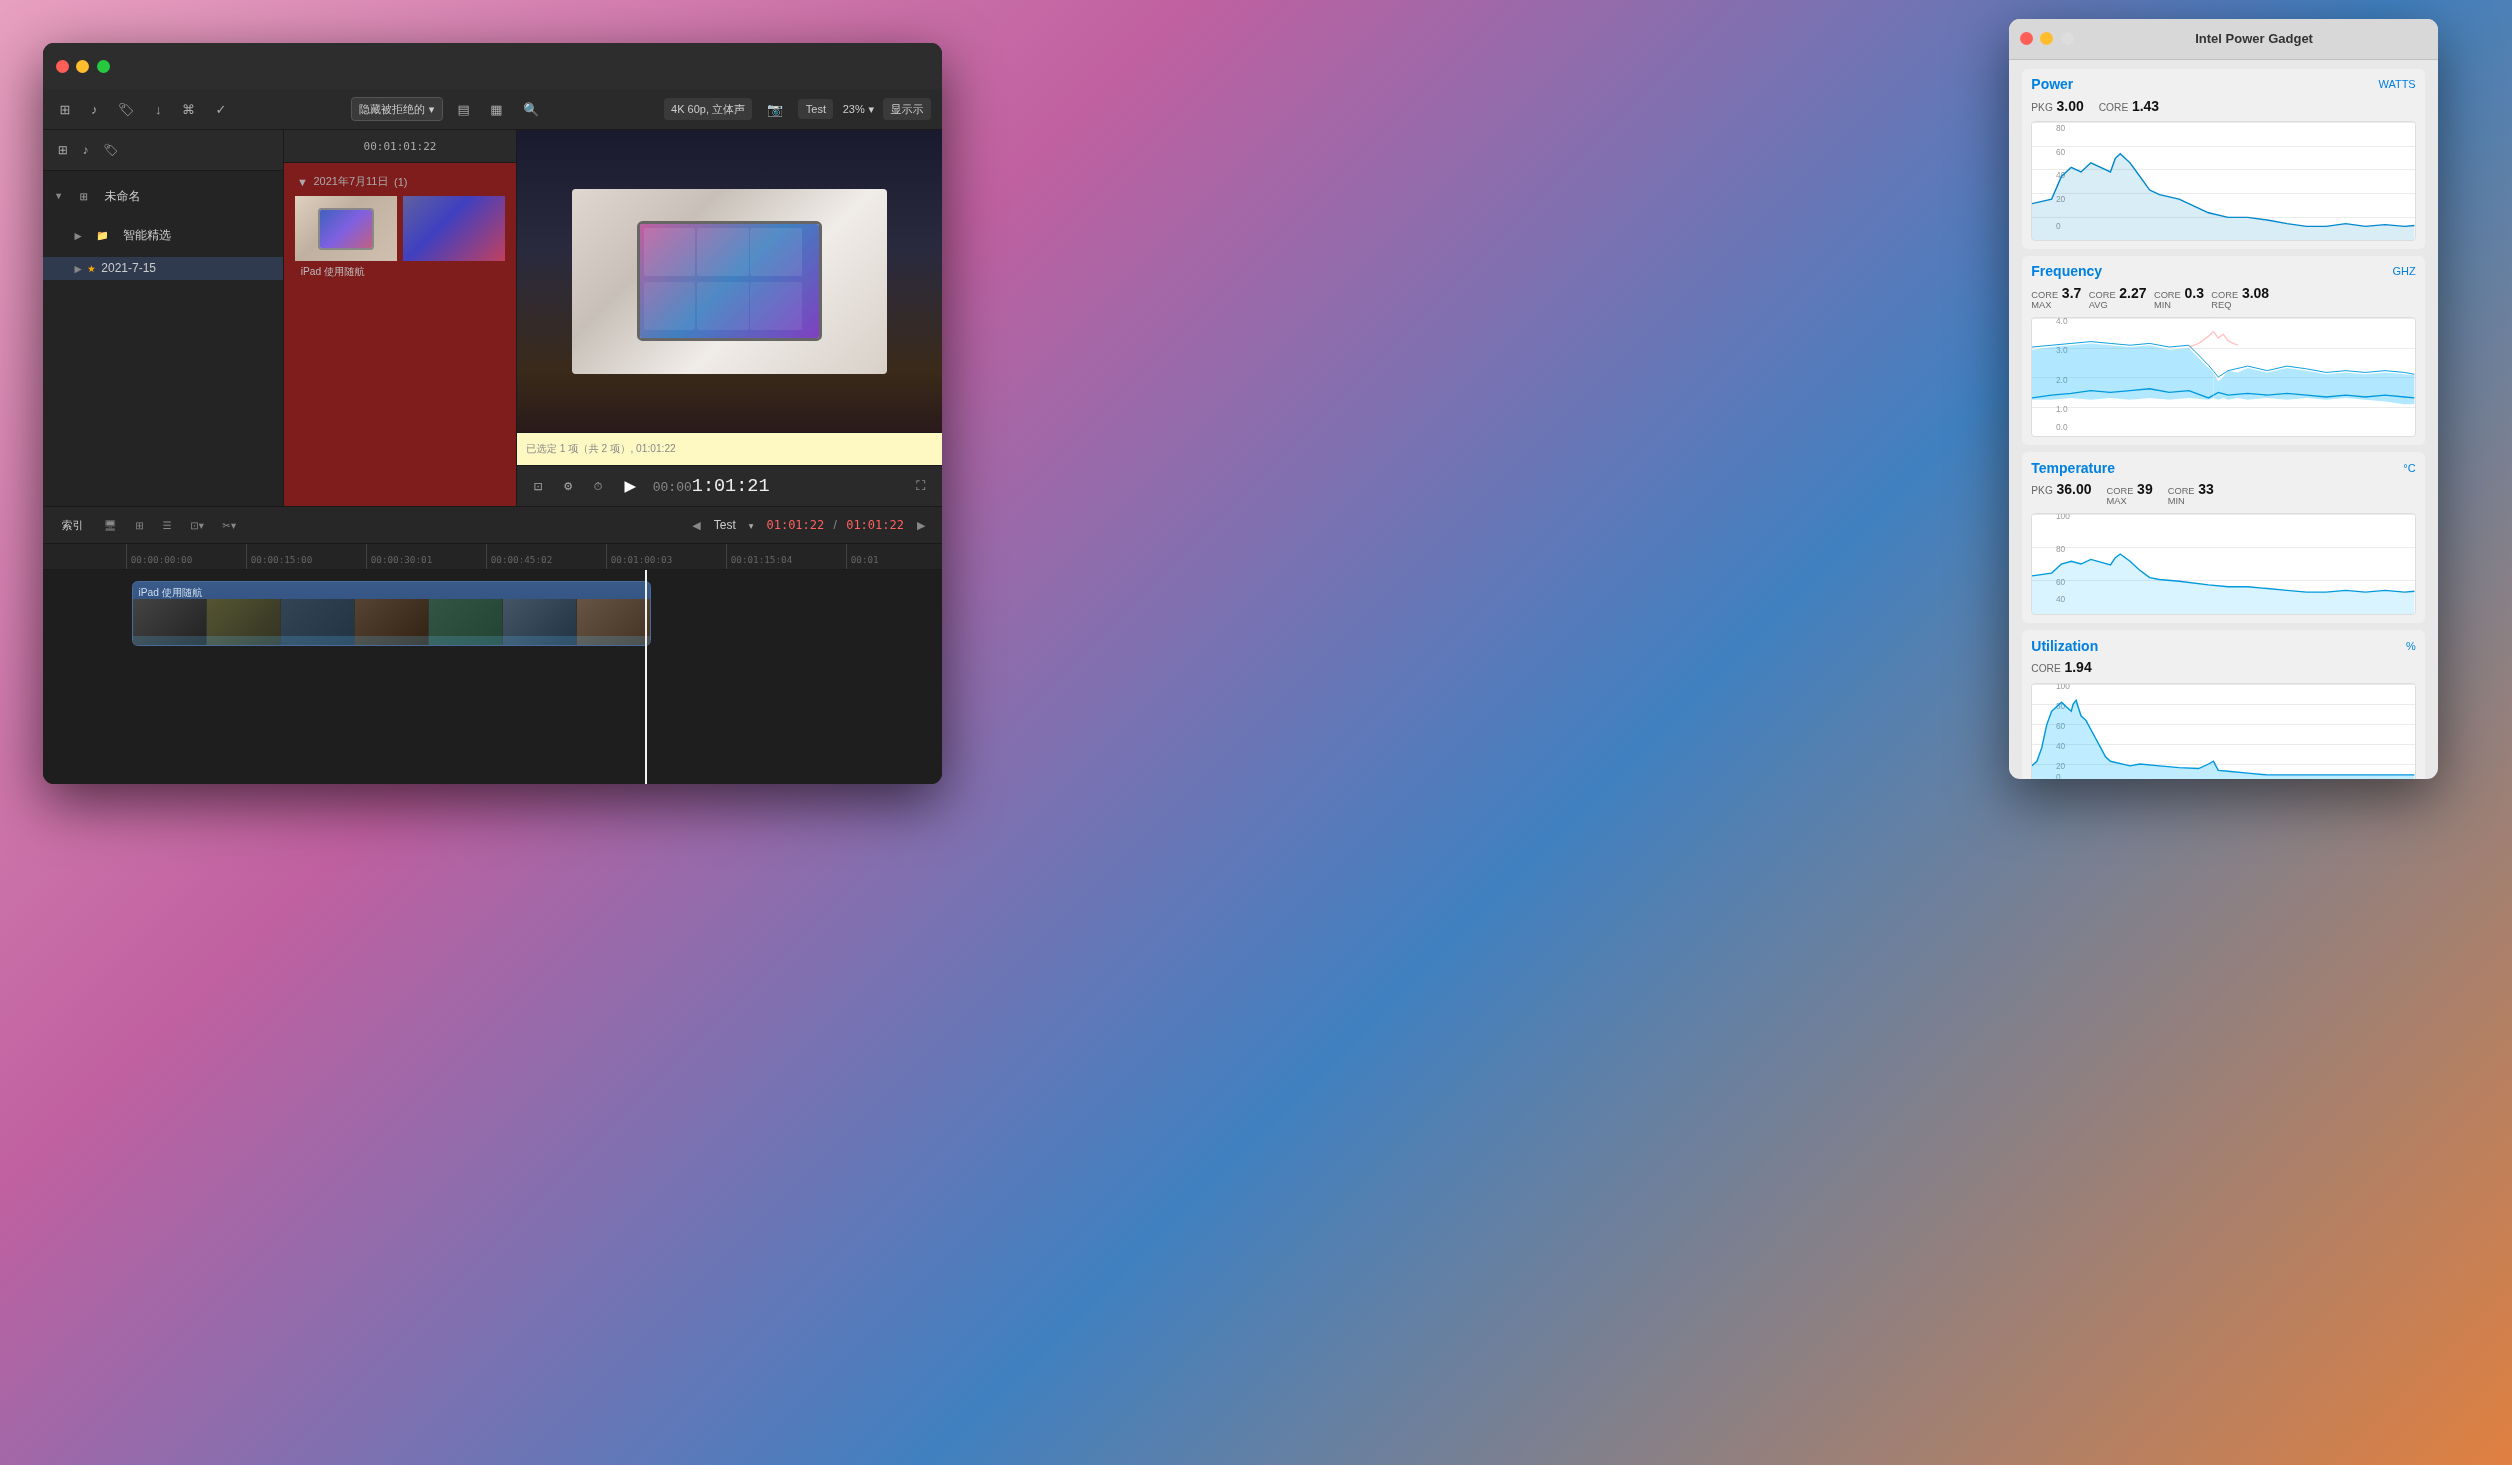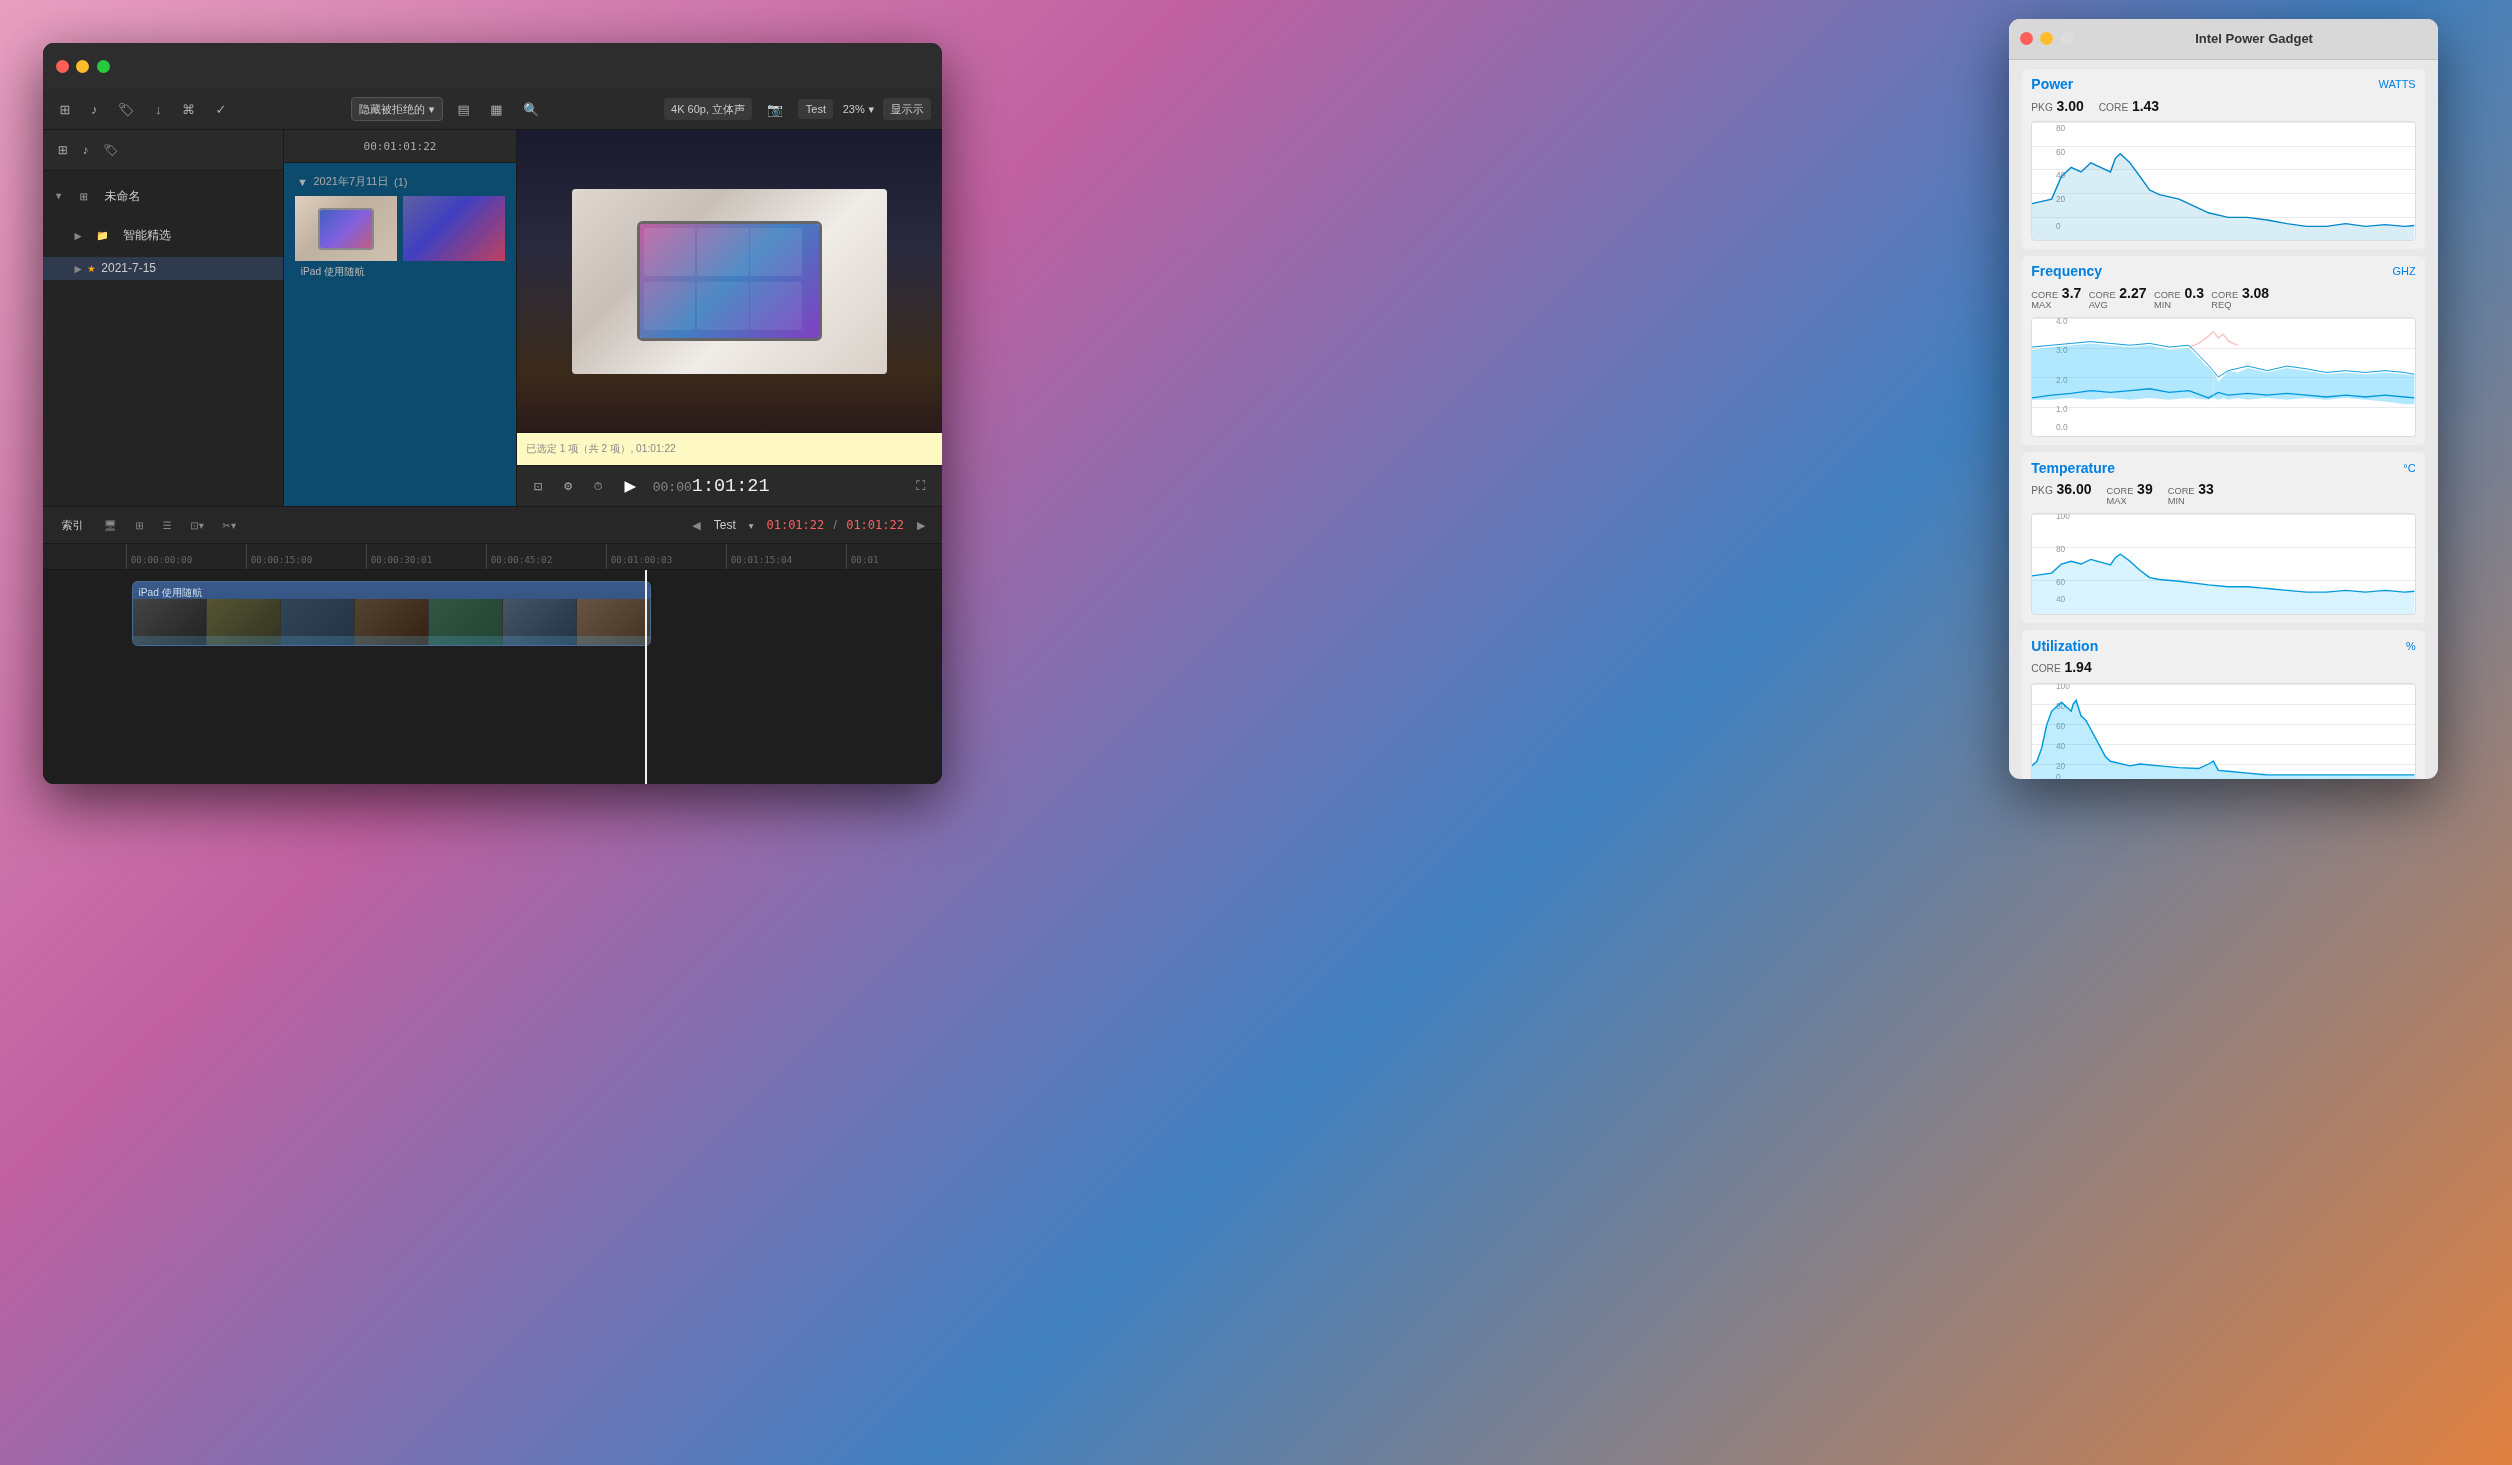--- a/index.html
+++ b/index.html
@@ -161,21 +161,21 @@
       gap: 5.6px;
     }
 
     .chevron { color: #888; font-size: 9.3px; }
 
     
     .fcp-browser {
       flex: 1;
       display: flex;
       flex-direction: column;
-      background: #0c4a6e;
+      background: #7f1d1d;
     }
 
     .browser-header {
       height: 33px;
       background: #2a2a2a;
       display: flex;
       align-items: center;
       justify-content: center;
       border-bottom: 0.9px solid #1a1a1a;
       color: #aaa;

